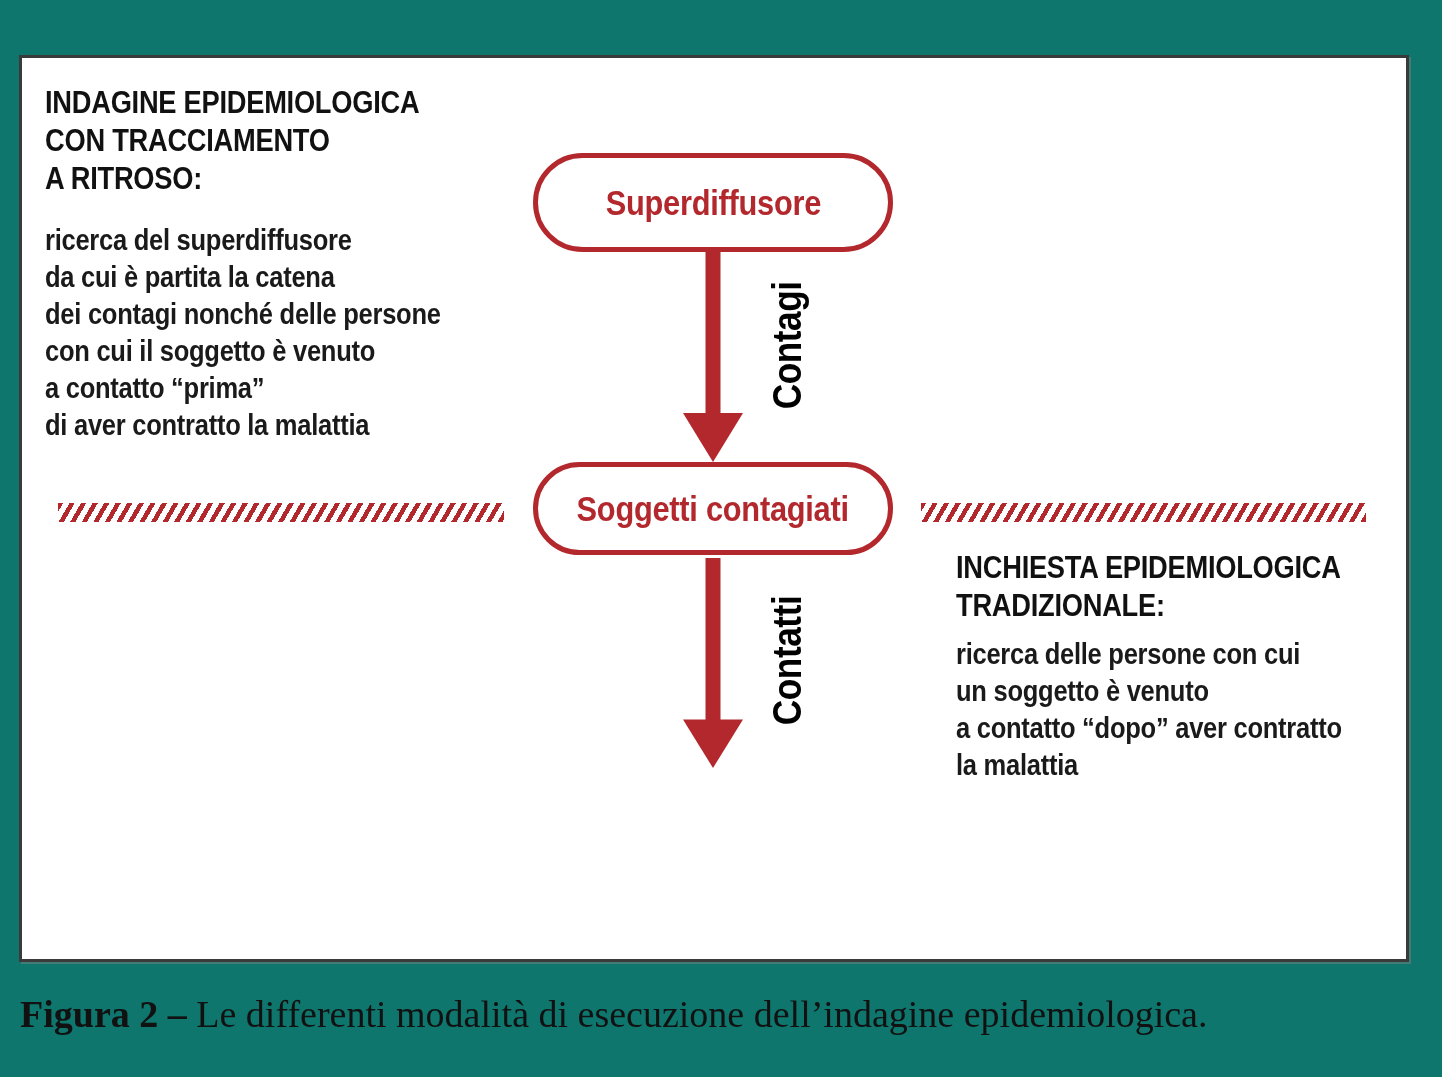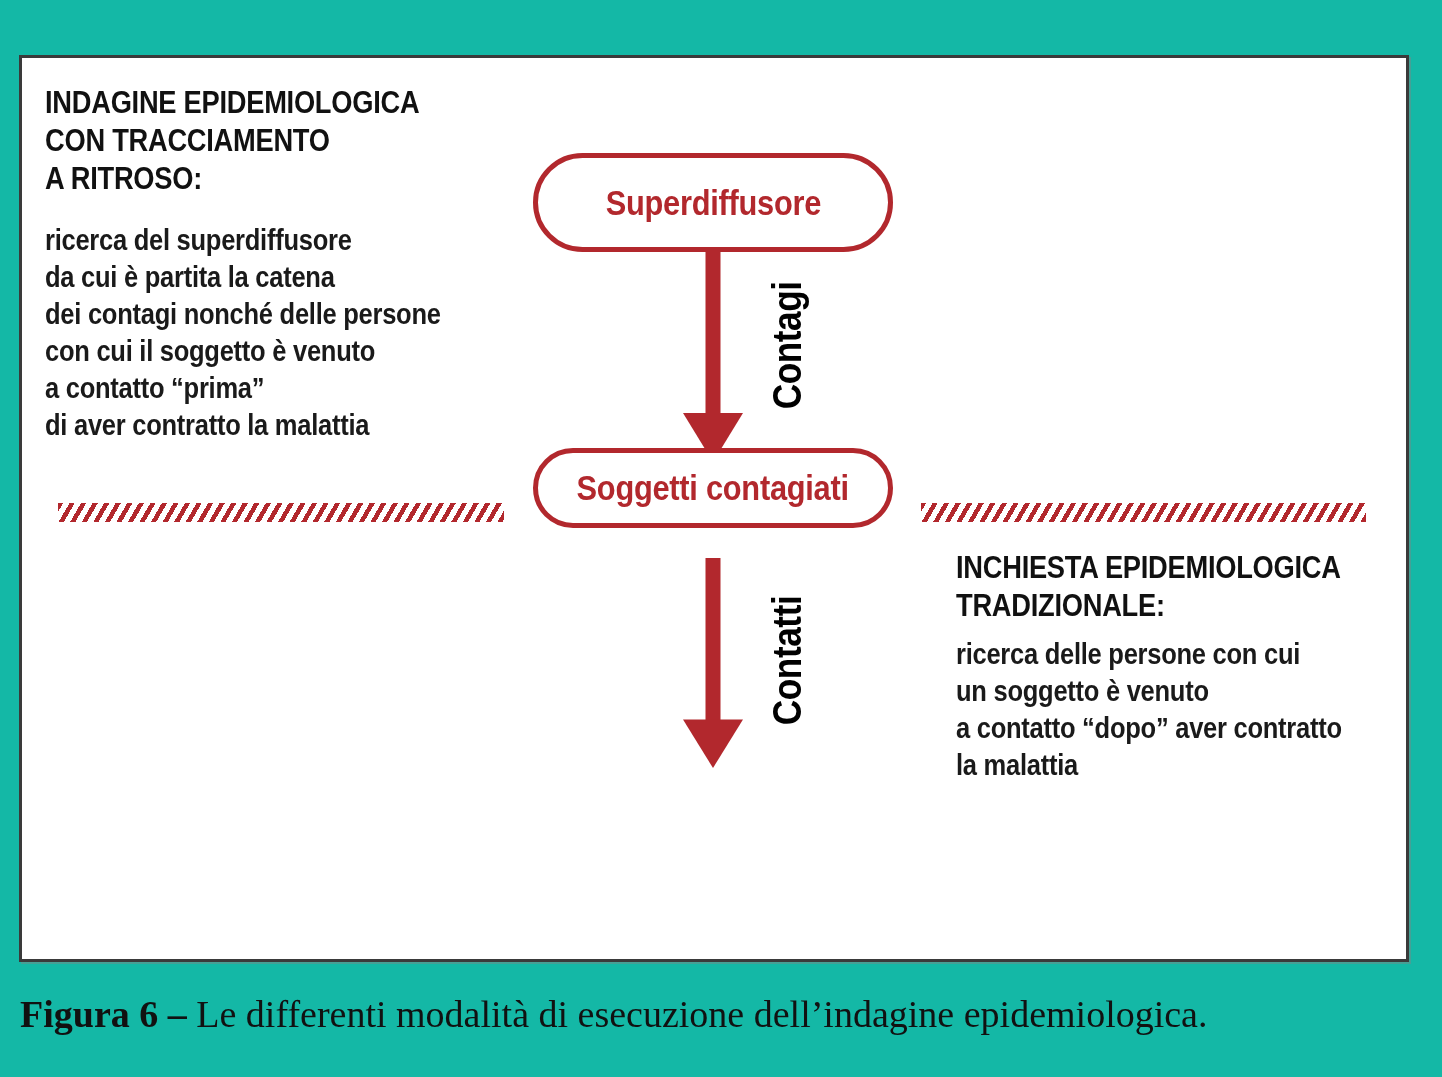--- a/index.html
+++ b/index.html
@@ -5,21 +5,21 @@
   * { margin: 0; padding: 0; box-sizing: border-box; }
   html, body { background: #ffffff; }
   body {
     width: 1442px; height: 1077px;
     font-family: "Liberation Sans", sans-serif;
     color: #111111;
   }
   .canvas {
     position: relative;
     width: 1442px; height: 1077px;
-    background: #14b8a6;
+    background: #0f766e;
     overflow: hidden;
   }
   .frame {
     position: absolute;
     left: 19px; top: 55px;
     width: 1390px; height: 907px;
     border: 3px solid #3a3a3a;
     background: #ffffff;
     box-shadow: 2px 2px 0 rgba(130,130,130,0.45);
   }
@@ -61,21 +61,21 @@
     font-size: 35px;
     z-index: 3;
   }
   .pill span {
     display: inline-block;
     transform: scaleX(0.88);
     letter-spacing: -0.3px;
     white-space: nowrap;
   }
   .pill-1 { top: 153px; height: 99px; }
-  .pill-2 { top: 448px; height: 80px; }
+  .pill-2 { top: 462px; height: 93px; }
   .pill-3 { top: 767px; height: 101px; }
 
   .arrow {
     position: absolute;
     left: 681px; width: 64px;
     z-index: 2;
   }
   .arrow-1 { top: 250px; height: 212px; }
   .arrow-2 { top: 558px; height: 210px; }
 
@@ -172,16 +172,16 @@
     <rect x="24.5" y="0" width="15" height="168" fill="#b2282d"></rect>
     <polygon points="2,163 62,163 32,212" fill="#b2282d"></polygon>
   </svg>
 
   <div class="edge-label edge-label-2">
     <span>Contatti</span>
   </div>
 
 
   <div class="caption">
-    <span class="cap-prefix">Figura 6 –</span><span> Le differenti modalità di esecuzione dell’indagine epidemiologica.</span>
+    <span class="cap-prefix">Figura 2 –</span><span> Le differenti modalità di esecuzione dell’indagine epidemiologica.</span>
   </div>
 
 </div>
 
 </body></html>

